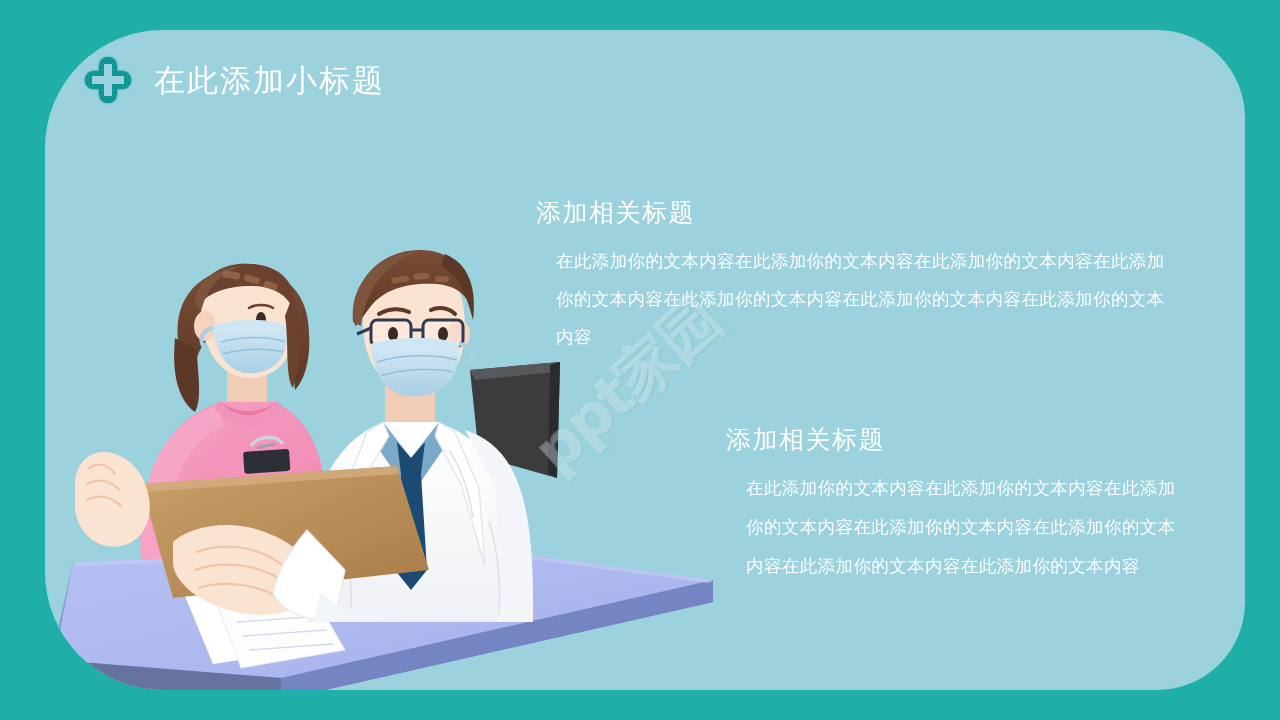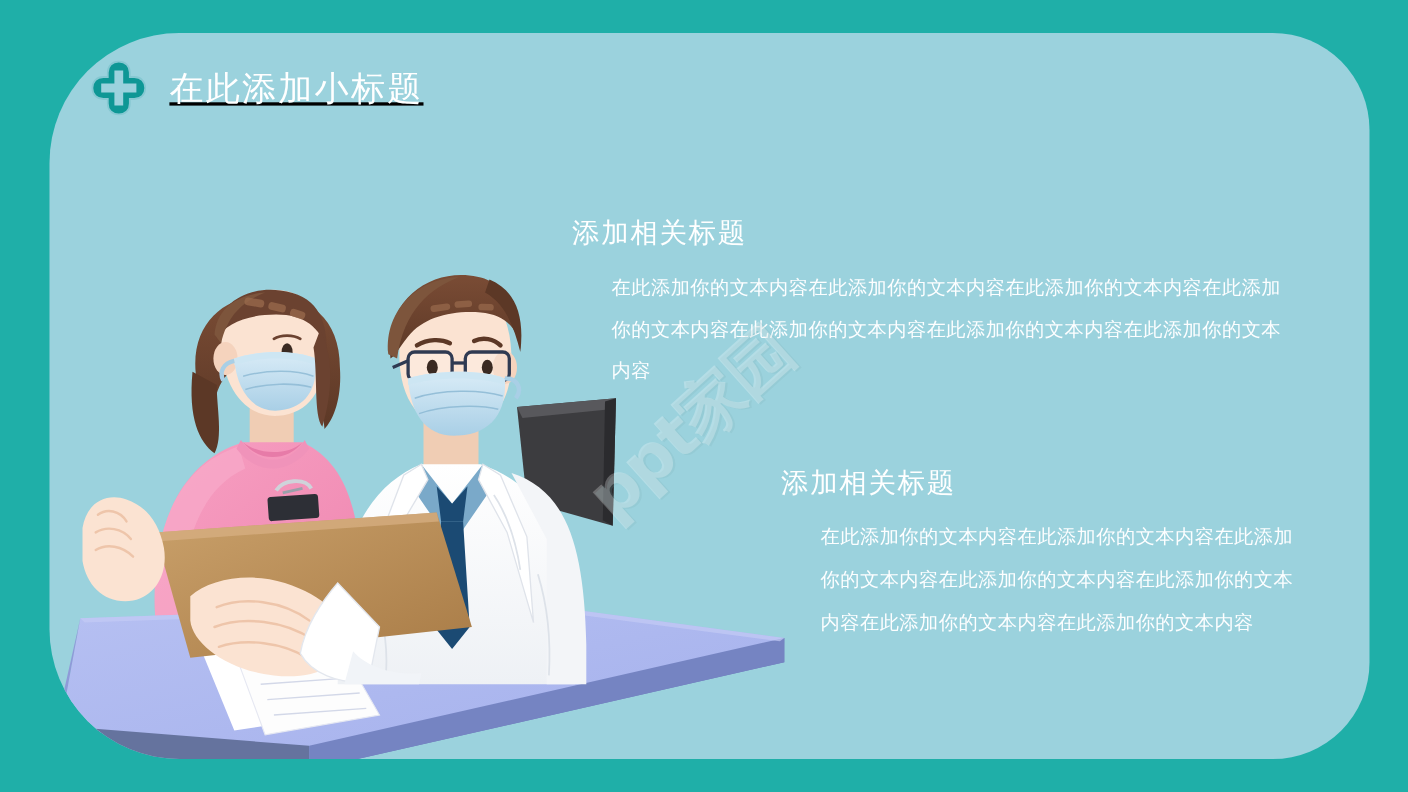--- a/index.html
+++ b/index.html
@@ -22,40 +22,41 @@
     width: 1200px; height: 660px;
     background: #9bd2dd;
     border-radius: 118px 88px 88px 118px;
     overflow: hidden;
   }
 
   
   #header {
     position: absolute;
     left: 35px; top: 22px;
-    display: flex; align-items: center; gap: 18px; text-decoration: underline;
+    display: flex; align-items: center; gap: 18px;
   }
   #brand-icon { width: 56px; height: 56px; display: block; }
   #slide-title {
     color: #ffffff;
     font-size: 31px;
     letter-spacing: 2px;
     line-height: 1;
     font-weight: 400;
     white-space: nowrap;
   }
 
   
   .text-block { position: absolute; color: #ffffff; }
   .block-heading {
     font-size: 25px;
     letter-spacing: 1.5px;
     margin-bottom: 14px;
     line-height: 1.2;
     white-space: nowrap;
+    margin-left: 16px;
   }
   .block-body {
     font-size: 17.5px;
     line-height: 2.18;
     letter-spacing: 0.4px;
     color: #fdfeff;
     margin-left: 36px;
   }
 
   #block-1 { left: 475px; top: 168px; width: 660px; }

